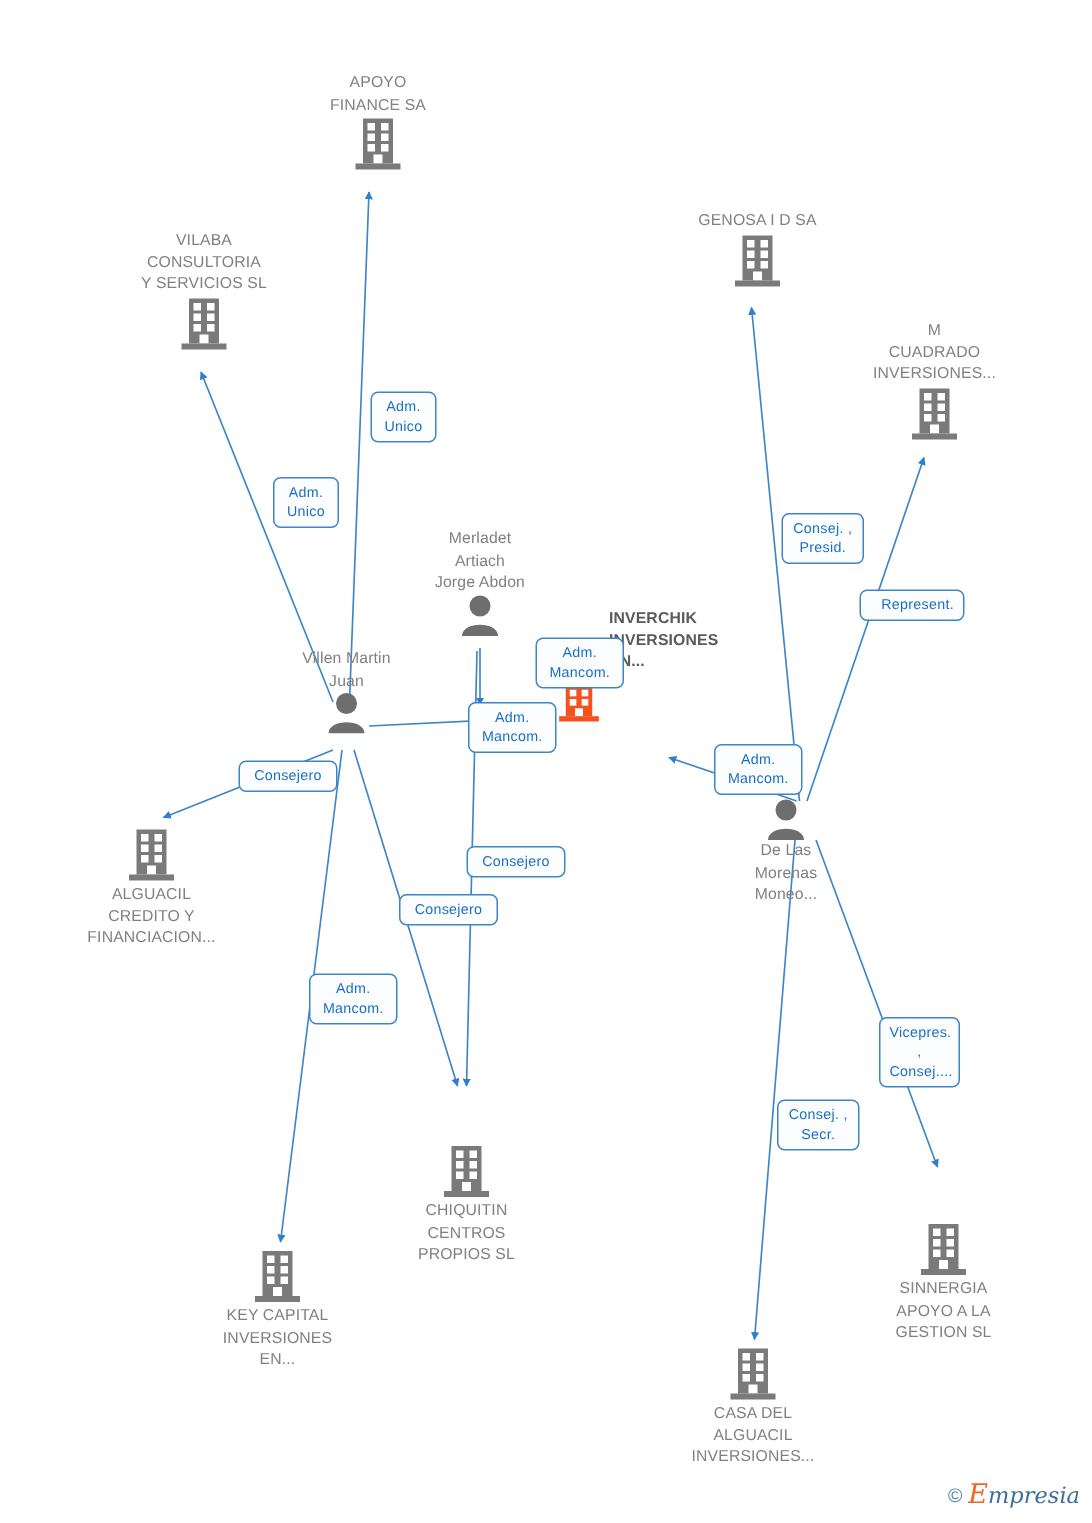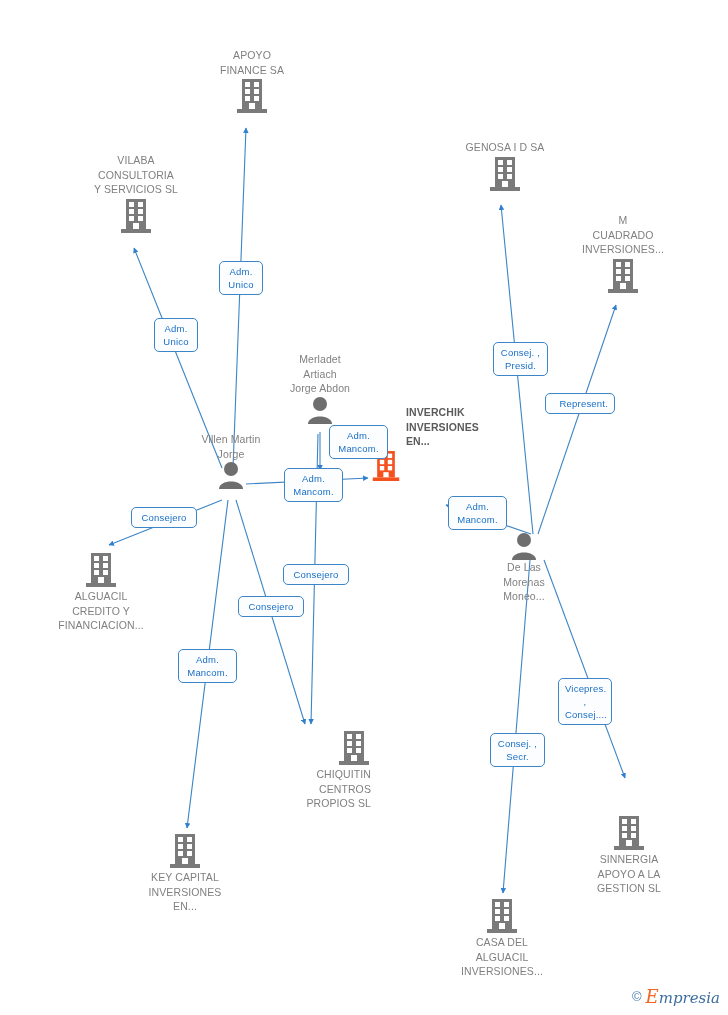--- a/index.html
+++ b/index.html
@@ -52,20 +52,21 @@
     border: 1px solid #3d85c6;
     border-radius: 5px;
     background: #fbfdff;
     color: #1a6fc4;
     font-size: 9.5px;
     line-height: 13px;
     text-align: center;
     padding: 3px 6px;
     white-space: pre-line;
     letter-spacing: 0.2px;
+    margin-left: 28px;
   }
   .watermark {
     position: absolute;
     right: 8px;
     bottom: 8px;
     display: flex;
     align-items: center;
     gap: 4px;
     font-size: 15px;
     color: #3d6e9e;
@@ -206,21 +207,21 @@
     <span class="icon-wrap">
       <svg width="30" height="28" viewBox="0 0 30 28" xmlns="http://www.w3.org/2000/svg">
         <circle cx="15" cy="8" r="7" fill="#6e6e6e"></circle>
         <path d="M 3 28 C 3 18 27 18 27 28 Z" fill="#6e6e6e"></path>
       </svg>
     </span>
   </div>
 
   <div class="node" style="left:231px; top:432px;">
     <div class="node-label">Villen Martin
-Jorge</div>
+Juan</div>
     <span class="icon-wrap">
       <svg width="30" height="28" viewBox="0 0 30 28" xmlns="http://www.w3.org/2000/svg">
         <circle cx="15" cy="8" r="7" fill="#6e6e6e"></circle>
         <path d="M 3 28 C 3 18 27 18 27 28 Z" fill="#6e6e6e"></path>
       </svg>
     </span>
   </div>
 
   <div class="node" style="left:405px; top:405px; width:110px; margin-left:-28px; text-align:left;">
     <div class="node-label focus" style="text-align:left;margin-left:29px;">INVERCHIK
@@ -265,21 +266,21 @@
           <rect x="19" y="19" width="5" height="5" fill="#fff"></rect>
         <rect x="14" y="26" width="6" height="6" fill="#fff"></rect>
         <rect x="2" y="32" width="30" height="4" fill="#7a7a7a"></rect>
       </svg>
     </span>
     <div class="node-label">ALGUACIL
 CREDITO Y
 FINANCIACION...</div>
   </div>
 
-  <div class="node" style="left:311px; top:729px;text-align:right;">
+  <div class="node" style="left:311px; top:762px;">
     <span class="icon-wrap">
       <svg width="34" height="38" viewBox="0 0 34 38" xmlns="http://www.w3.org/2000/svg">
         <rect x="7" y="2" width="20" height="30" fill="#7a7a7a"></rect>
         <rect x="10" y="5" width="5" height="5" fill="#fff"></rect>
           <rect x="19" y="5" width="5" height="5" fill="#fff"></rect>
         <rect x="10" y="12" width="5" height="5" fill="#fff"></rect>
           <rect x="19" y="12" width="5" height="5" fill="#fff"></rect>
         <rect x="10" y="19" width="5" height="5" fill="#fff"></rect>
           <rect x="19" y="19" width="5" height="5" fill="#fff"></rect>
         <rect x="14" y="26" width="6" height="6" fill="#fff"></rect>

